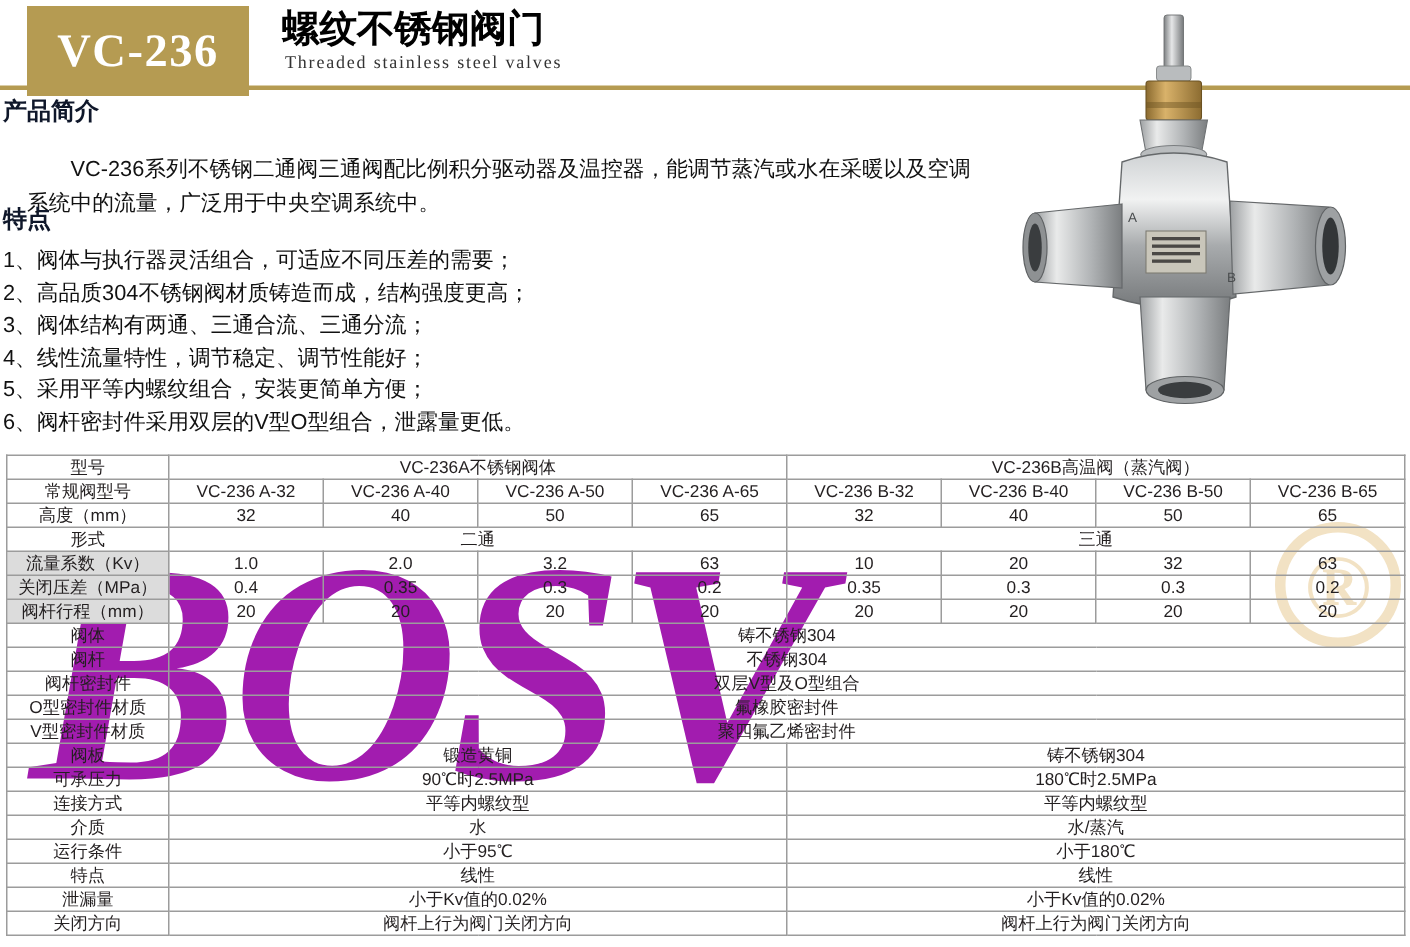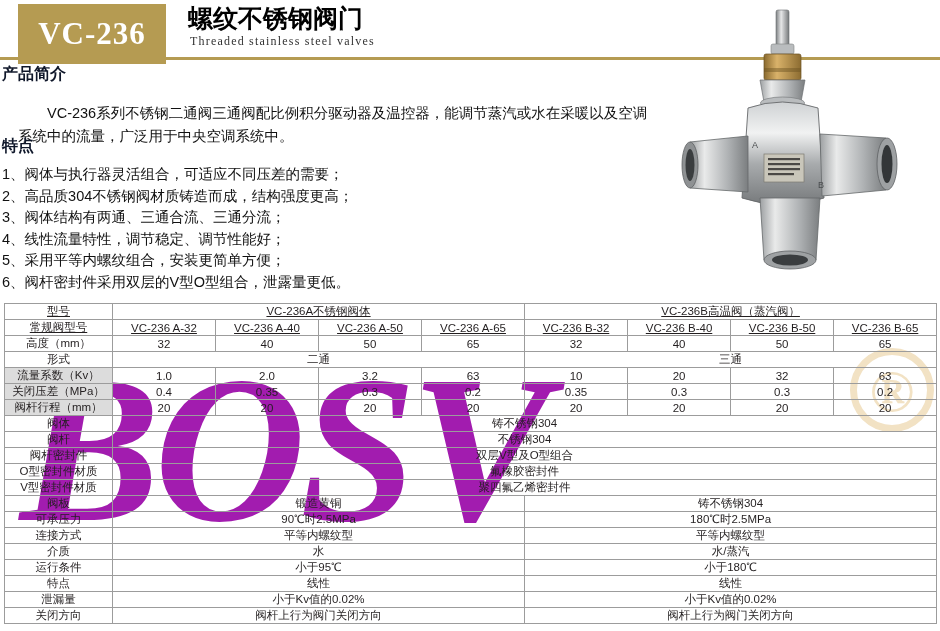--- a/index.html
+++ b/index.html
@@ -82,21 +82,21 @@
   }
   table.spec td {
     border:1px solid #9c9c9c;
     text-align:center;
     height:16px;
     padding:0 1px;
     color:#231f20;
     background:transparent;
   }
   td.lbl { background:#dcdcdc; width:108px; font-size:11.5px; }
-  .hdr-row td { background:#dcdcdc;text-decoration:underline; }
+  .hdr-row td { background:#dcdcdc; }
   .r-kv td, .r-mpa td, .r-stroke td { }
   .r-kv td.lbl, .r-mpa td.lbl, .r-stroke td.lbl { background:#dcdcdc; }
   .bottom-note td { height:17px; }
 </style>
 </head>
 <body>
 
 <div class="header">
   <div class="model-box">
     <span class="txt">VC-236</span>

